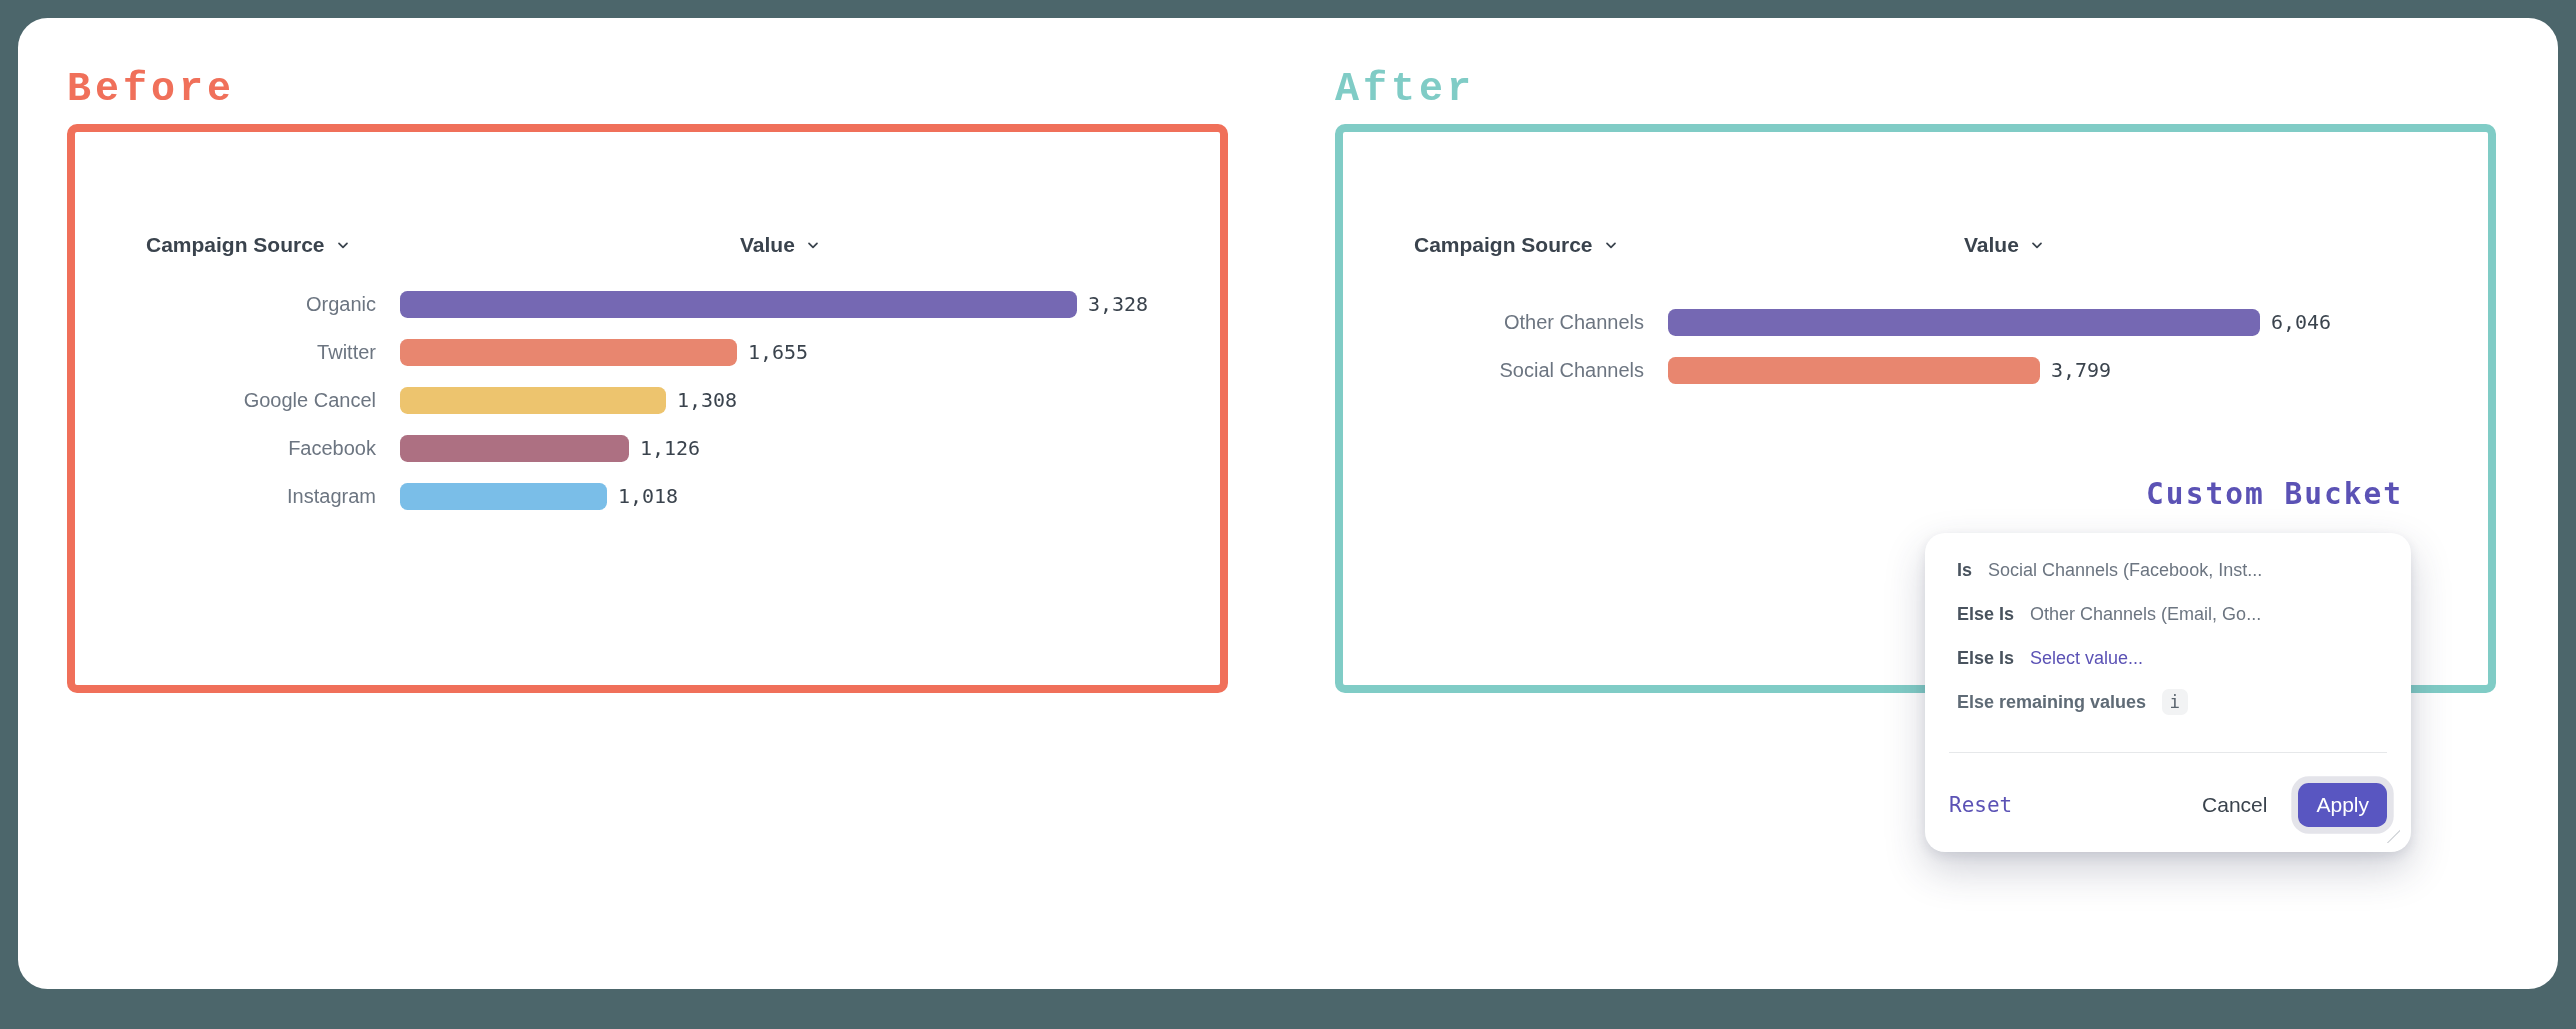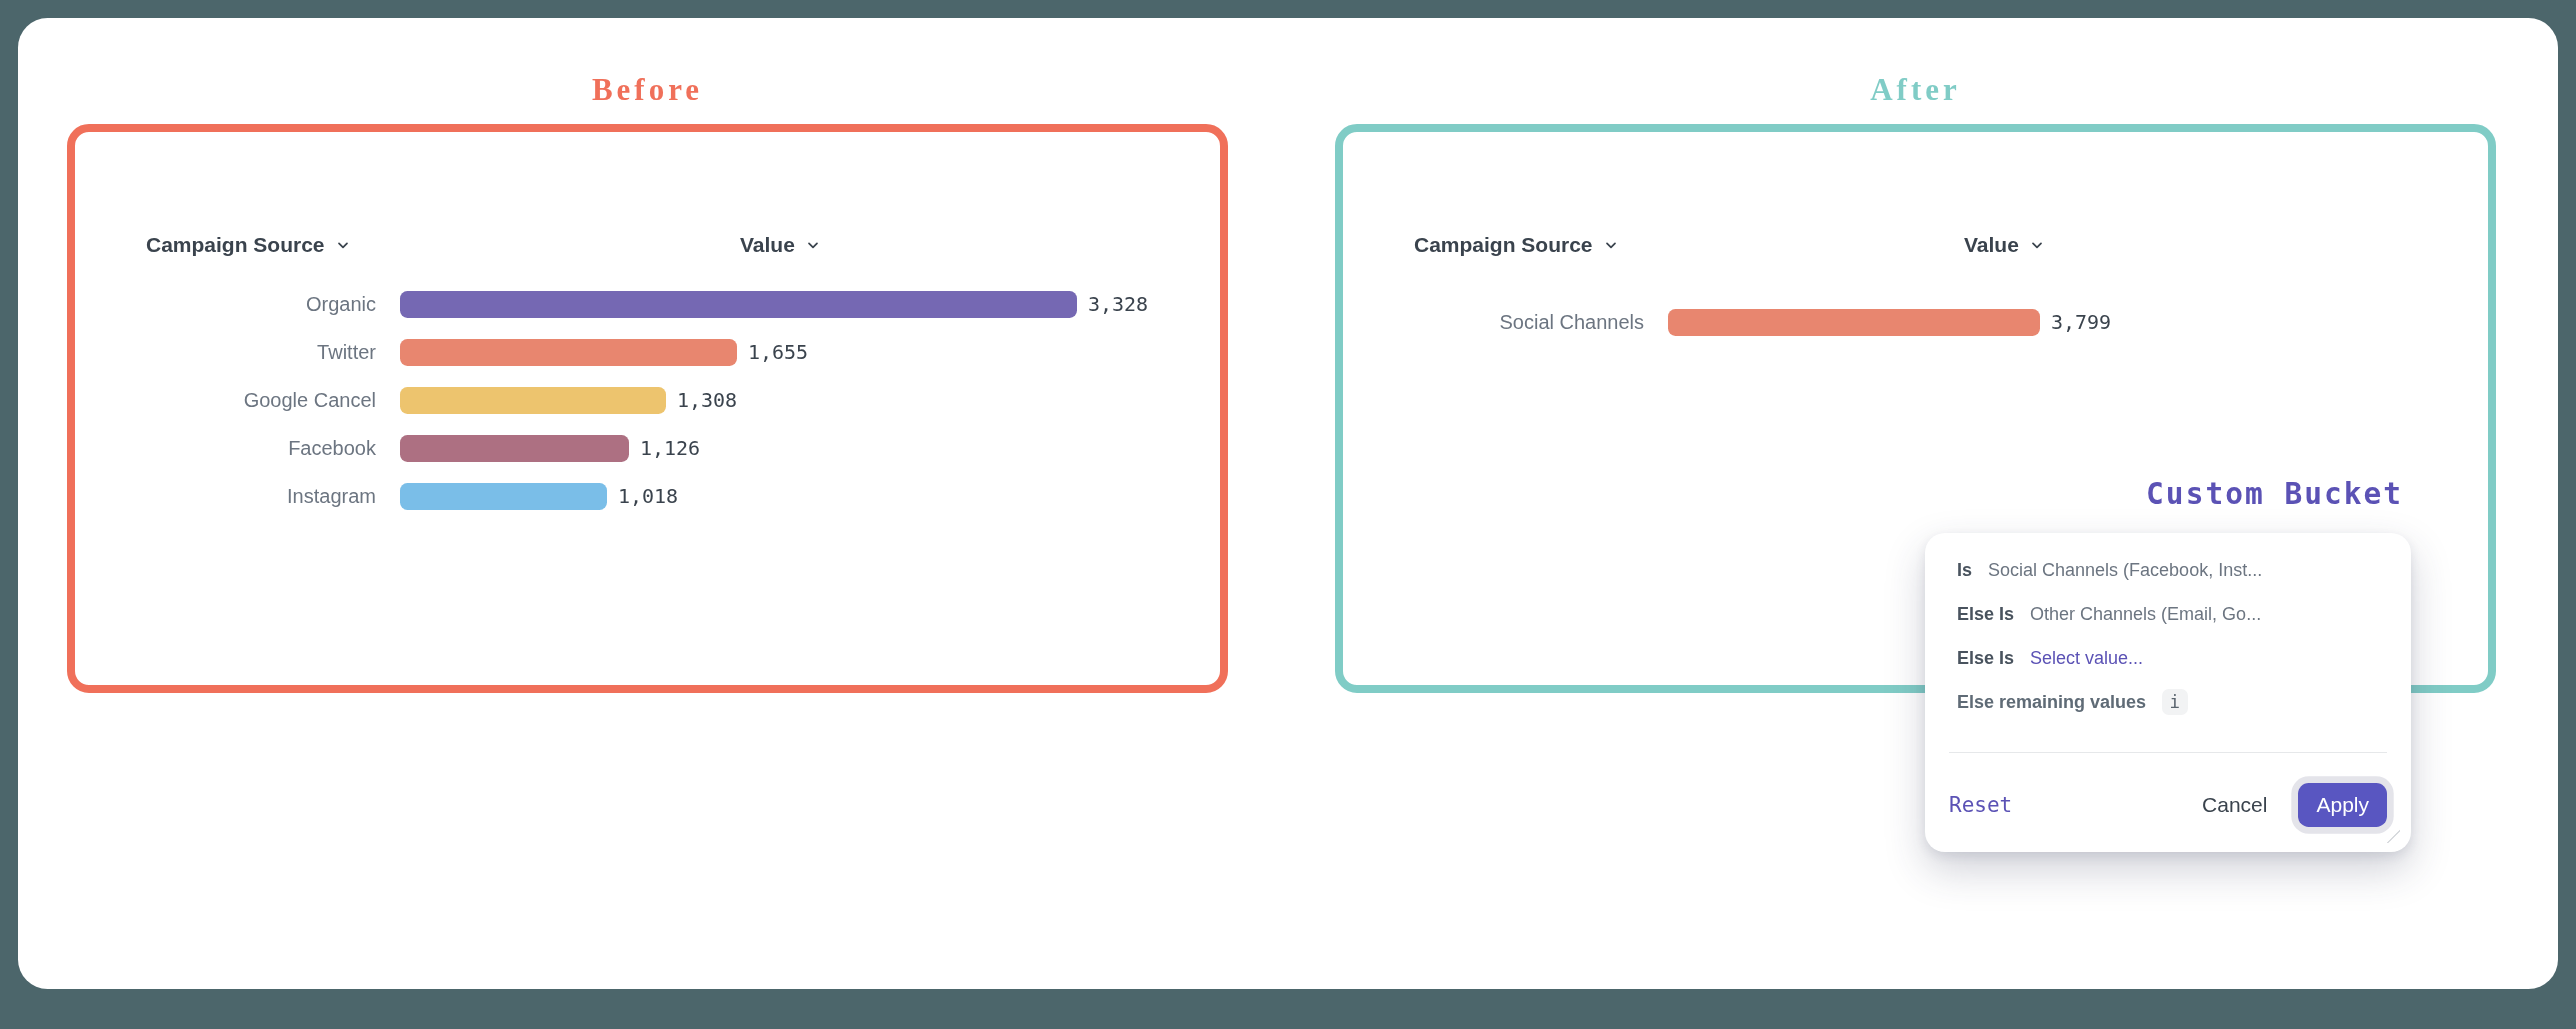--- a/index.html
+++ b/index.html
@@ -9,29 +9,29 @@
     font-family:"Liberation Sans",sans-serif;
     -webkit-font-smoothing:antialiased;
   }
   .card{
     position:absolute;left:18px;right:18px;top:18px;bottom:40px;
     background:#FFFFFF;border-radius:29.5px;
   }
   
   .panel-title{
     position:absolute;top:48px;height:47px;line-height:47px;
-    font-family:Liberation Serif, serif;font-weight:700;
-    font-size:31px;letter-spacing:4px;text-align:center;
+    font-family:Liberation Mono, monospace;font-weight:700;
+    font-size:40px;letter-spacing:4px;
   }
   .panel-title.before{left:49px;width:1161px;color:#F0705A;}
   .panel-title.after{left:1317px;width:1161px;color:#80CCC6;}
   
   .panel{
     position:absolute;top:106px;width:1161px;height:569px;
-    border-radius:22px;box-sizing:border-box;background:#fff;
+    border-radius:10px;box-sizing:border-box;background:#fff;
   }
   .panel.before{left:49px;border:8px solid #F0705A;}
   .panel.after{left:1317px;border:8px solid #80CCC6;}
   
   .chart{position:absolute;inset:0;}
   .col-header{
     position:absolute;top:101px;display:flex;align-items:center;gap:10px;
     font-size:21px;font-weight:700;color:#3A434D;cursor:pointer;white-space:nowrap;
   }
   .col-source{left:71px;}
@@ -177,20 +177,25 @@
       <div class="col-header col-value">
         <span>Value</span>
         <span class="chev">
           <svg width="16" height="16" viewBox="0 0 24 24">
               <path d="M6 9.5l6 6 6-6" fill="none" stroke="#3A434D" stroke-width="2.6" stroke-linecap="round" stroke-linejoin="round"></path>
             </svg>
         </span>
       </div>
       <div class="rows">
           <div class="bar-row">
+            <span class="bar-label">Other Channels</span>
+            <span class="bar" style="width: 592px; background: rgb(117, 104, 179);"></span>
+            <span class="bar-value">6,046</span>
+          </div>
+          <div class="bar-row">
             <span class="bar-label">Social Channels</span>
             <span class="bar" style="width: 372px; background: rgb(232, 134, 111);"></span>
             <span class="bar-value">3,799</span>
           </div>
         </div>
     </div>
 
     <div class="bucket-title">Custom Bucket</div>
 
     <div class="popup">

